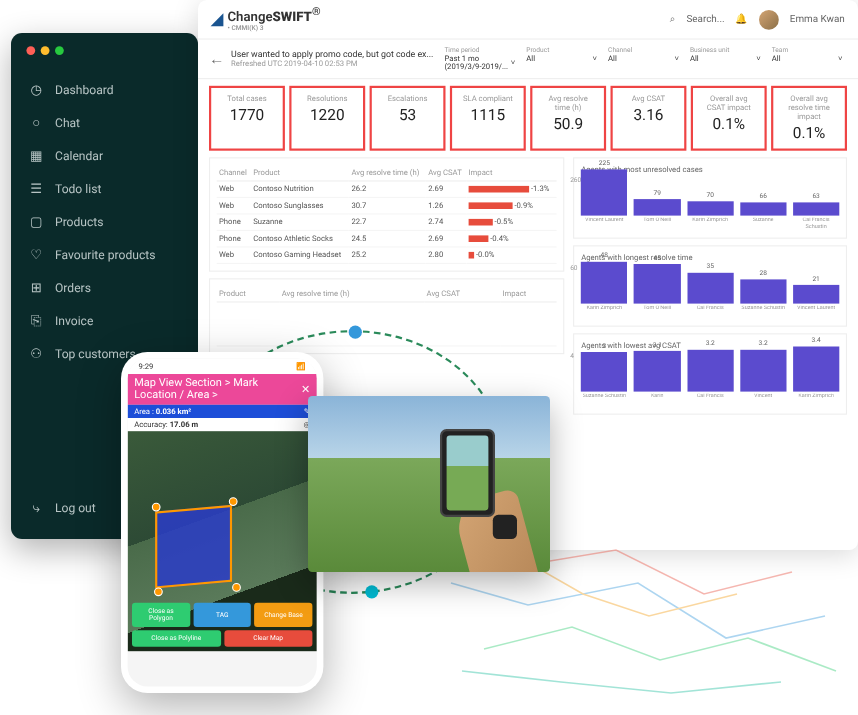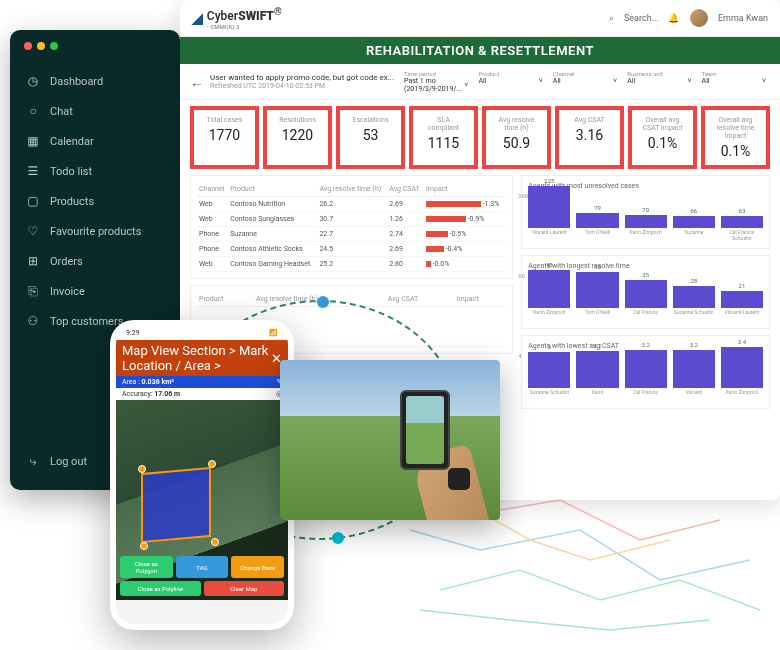--- a/index.html
+++ b/index.html
@@ -22,21 +22,21 @@
 .subhead{display:flex;align-items:center;padding:4px 10px;gap:6px;border-bottom:1px solid #eee}
 .back{font-size:14px;color:#666;cursor:pointer}
 .subhead-text{flex:0 0 auto;font-size:8px}
 .subhead-text .t{color:#333}
 .subhead-text .m{color:#999;font-size:7px}
 .filters{display:flex;flex:1;gap:2px}
 .filter{flex:1;font-size:7px;padding:2px 4px}
 .filter .lbl{color:#999;font-size:6px}
 .filter .val{display:flex;justify-content:space-between;align-items:center;color:#333}
 .kpis{display:flex;padding:6px 10px;gap:4px}
-.kpi{flex:1;border:4px solid #ef4444;padding:6px 8px;text-align:center}
+.kpi{flex:1;border:2px solid #ef4444;padding:6px 8px;text-align:center}
 .kpi .l{font-size:7px;color:#999;margin-bottom:3px}
 .kpi .v{font-size:14px;font-weight:400;color:#222}
 .content{display:flex;padding:0 10px 10px;gap:8px}
 .left-col{flex:1.3}
 .right-col{flex:1;display:flex;flex-direction:column;gap:6px}
 .panel{border:1px solid #eee;padding:6px;margin-bottom:6px}
 .panel-title{font-size:8px;color:#666;margin-bottom:4px}
 .tbl{width:100%;font-size:7px;border-collapse:collapse}
 .tbl th{color:#999;font-weight:400;text-align:left;padding:3px 2px;border-bottom:1px solid #eee}
 .tbl td{padding:3px 2px;border-bottom:1px solid #f5f5f5;color:#555}
@@ -45,21 +45,21 @@
 .mini-chart .ct{font-size:7px;color:#666;margin-bottom:4px}
 .bars{display:flex;align-items:flex-end;gap:6px;height:48px;position:relative}
 .bars::before{content:attr(data-max);position:absolute;left:-10px;top:-2px;font-size:6px;color:#999}
 .bar-wrap{flex:1;display:flex;flex-direction:column;align-items:center;gap:2px}
 .bar{width:100%;background:#5b4bce;position:relative}
 .bar .bv{position:absolute;top:-9px;left:0;right:0;text-align:center;font-size:6px;color:#666}
 .bar-lbl{font-size:5px;color:#999;text-align:center;line-height:1.1;height:12px;overflow:hidden}
 .phone{position:absolute;left:110px;top:320px;width:184px;height:310px;background:#fff;border-radius:24px;box-shadow:0 12px 40px rgba(0,0,0,0.3);padding:6px;z-index:3}
 .phone-screen{width:100%;height:100%;border-radius:18px;overflow:hidden;background:#f5f5f5;position:relative}
 .phone-status{display:flex;justify-content:space-between;padding:3px 10px;font-size:7px;color:#333;background:#fff}
-.map-header{background:#c2410c;color:#fff;font-size:13px;padding:3px 6px;display:flex;justify-content:flex-start;align-items:center}
+.map-header{background:#ec4899;color:#fff;font-size:10px;padding:3px 6px;display:flex;justify-content:flex-start;align-items:center}
 .map-sub{background:#1d4ed8;font-size:7px;padding:2px 6px;color:#fff;display:flex;justify-content:space-between}
 .map-acc{background:#fff;font-size:7px;padding:2px 6px;color:#333;display:flex;justify-content:space-between}
 .map-view{position:relative;height:200px;background:linear-gradient(160deg,#3a5a3a 0%,#2d4a35 40%,#4a6b4a 40%,#5a7a5a 70%,#1a2a1a 70%);overflow:hidden}
 .polygon{position:absolute;left:25px;top:70px;width:70px;height:70px;background:rgba(42,60,200,0.85);border:2px solid #ff9800;transform:skewY(-5deg)}
 .marker{position:absolute;width:8px;height:8px;background:#ff9800;border:1px solid #fff;border-radius:50%}
 .map-buttons{position:absolute;bottom:4px;left:4px;right:4px;display:flex;flex-wrap:wrap;gap:3px;justify-content:space-between}
 .map-btn{font-size:6px;padding:4px 6px;border-radius:3px;color:#fff;border:none;cursor:pointer;flex:1;min-width:40px}
 .map-btn.g{background:#2ecc71}.map-btn.b{background:#3498db}.map-btn.o{background:#f39c12}.map-btn.r{background:#e74c3c}
 .photo-card{position:absolute;left:280px;top:360px;width:220px;height:160px;border-radius:4px;box-shadow:0 10px 30px rgba(0,0,0,0.3);z-index:4;overflow:hidden;background:linear-gradient(180deg,#8ab4d8 0%,#b8d4e8 35%,#7ba85a 35%,#5a8a3a 100%)}
 .photo-phone{position:absolute;right:50px;top:30px;width:50px;height:80px;background:#222;border-radius:6px;border:2px solid #444}
@@ -122,33 +122,32 @@
       <span class="nav-icon">⤷</span>
       <span>Log out</span>
     </div>
 </div>
 
 <div class="dashboard">
   <div class="dash-header">
     <div class="logo">
       <span class="logo-mark">◢</span>
       <span>
-        <span>Cyber</span><b>SWIFT</b><sup>®</sup>
+        <span>Change</span><b>SWIFT</b><sup>®</sup>
         <span class="logo-sub">• CMMI(K) 3</span>
       </span>
     </div>
     <div class="header-right">
       <span>⌕</span>
       <span>Search...</span>
       <span>🔔</span>
       <span class="avatar"></span>
       <span>Emma Kwan</span>
     </div>
   </div>
-  <div class="banner">REHABILITATION &amp; RESETTLEMENT</div>
   <div class="subhead">
     <span class="back">←</span>
     <div class="subhead-text">
       <div class="t">User wanted to apply promo code, but got code ex...</div>
       <div class="m">Refreshed UTC 2019-04-10 02:53 PM</div>
     </div>
     <div class="filters">
       <div class="filter">
           <div class="lbl">Time period</div>
           <div class="val">

